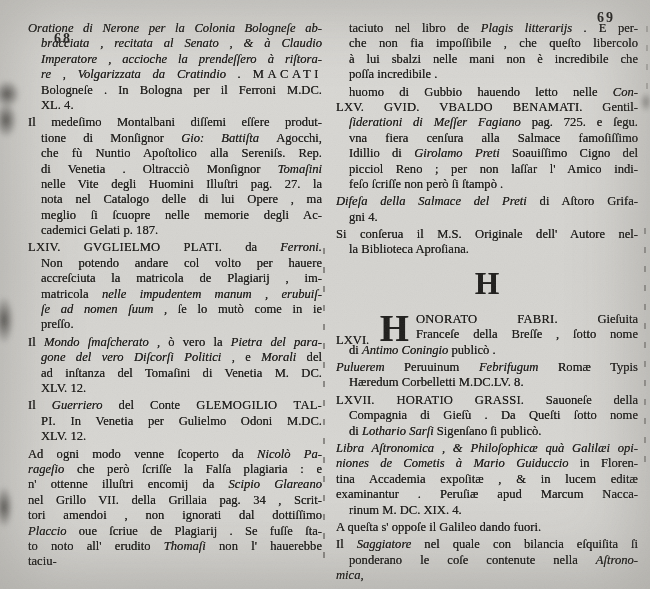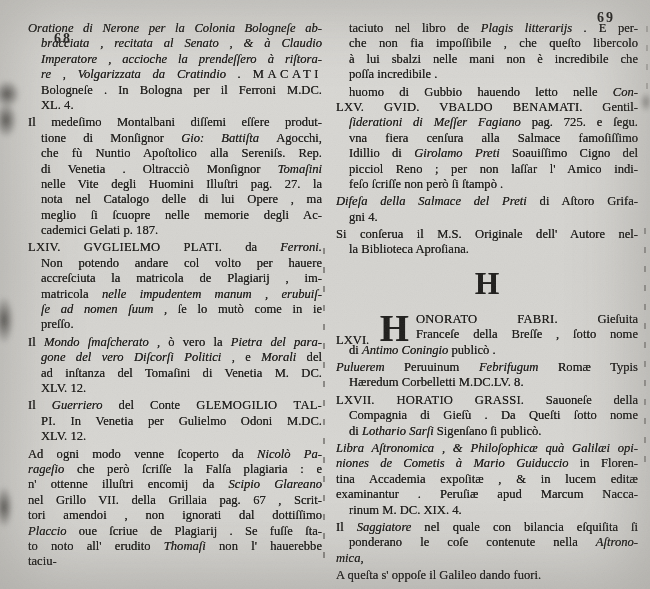--- a/index.html
+++ b/index.html
@@ -85,21 +85,21 @@
       </div>
       <div class="paragraph">
         <div class="line aj"><span>Il </span><span class="it">Guerriero </span><span>del Conte </span><span class="cap">GLEMOGILIO TAL-</span></div>
         <div class="line aj ind"><span class="cap">PI.</span><span> In Venetia per Gulielmo Odoni M.DC.</span></div>
         <div class="line al ind"><span>XLV. 12.</span></div>
       </div>
       <div class="paragraph">
         <div class="line aj"><span>Ad ogni modo venne ſcoperto da </span><span class="it">Nicolò Pa-</span></div>
         <div class="line aj"><span class="it">rageſio </span><span>che però ſcriſſe la Falſa plagiaria : e</span></div>
         <div class="line aj"><span>n' ottenne illuſtri encomij da </span><span class="it">Scipio Glareano</span></div>
-        <div class="line aj"><span>nel Grillo VII. della Grillaia pag. 67 , Scrit-</span></div>
+        <div class="line aj"><span>nel Grillo VII. della Grillaia pag. 34 , Scrit-</span></div>
         <div class="line aj"><span>tori amendoi , non ignorati dal dottiſſimo</span></div>
         <div class="line aj"><span class="it">Placcio </span><span>oue ſcriue de Plagiarij . Se fuſſe ſta-</span></div>
         <div class="line aj"><span>to noto all' erudito </span><span class="it">Thomaſi</span><span> non l' hauerebbe</span></div>
         <div class="line ar"><span>taciu-</span></div>
       </div>
     </div>
   <div id="col-right" class="col col-right">
       <div class="paragraph">
         <div class="line aj ind"><span>taciuto nel libro de </span><span class="it">Plagis litterarijs .</span><span> E per-</span></div>
         <div class="line aj ind"><span>che non fia impoſſibile , che queſto libercolo</span></div>
@@ -141,26 +141,26 @@
         <div class="line al ind"><span>di </span><span class="it">Lothario Sarſi </span><span>Sigenſano ſi publicò.</span></div>
       </div>
       <div class="paragraph">
         <div class="line aj"><span class="it">Libra Aſtronomica , &amp; Philoſophicæ quà Galilæi opi-</span></div>
         <div class="line aj"><span class="it">niones de Cometis à Mario Guiduccio </span><span>in Floren-</span></div>
         <div class="line aj"><span>tina Accademia expoſitæ , &amp; in lucem editæ</span></div>
         <div class="line aj"><span>examinantur . Peruſiæ apud Marcum Nacca-</span></div>
         <div class="line al ind"><span>rinum M. DC. XIX. 4.</span></div>
       </div>
       <div class="paragraph">
+        <div class="line al"><span>A queſta s' oppoſe il Galileo dando fuori.</span></div>
+      </div>
+      <div class="paragraph">
         <div class="line aj"><span>Il </span><span class="it">Saggiatore </span><span>nel quale con bilancia eſquiſita ſi</span></div>
         <div class="line aj ind"><span>ponderano le coſe contenute nella </span><span class="it">Aſtrono-</span></div>
         <div class="line ar"><span class="it">mica,</span></div>
-      </div>
-      <div class="paragraph">
-        <div class="line al"><span>A queſta s' oppoſe il Galileo dando fuori.</span></div>
       </div>
     </div>
 
   <div class="smudge sm1"></div>
   <div class="smudge sm2"></div>
   <div class="smudge sm3"></div>
   <div class="smudge sm4"></div>
   <div class="smudge sm5"></div>
   <div class="tick tk1"></div>
   <div class="tick tk2"></div>

